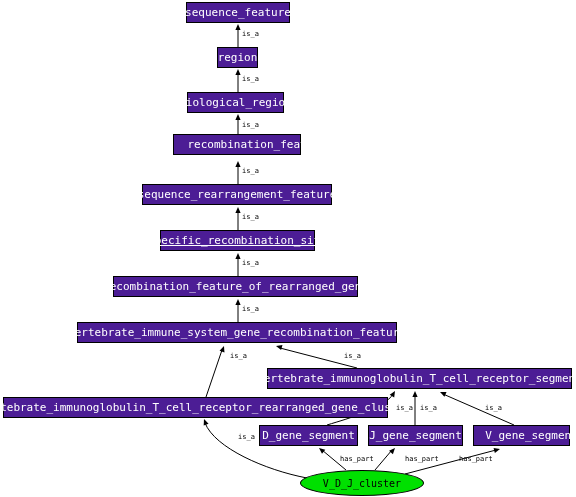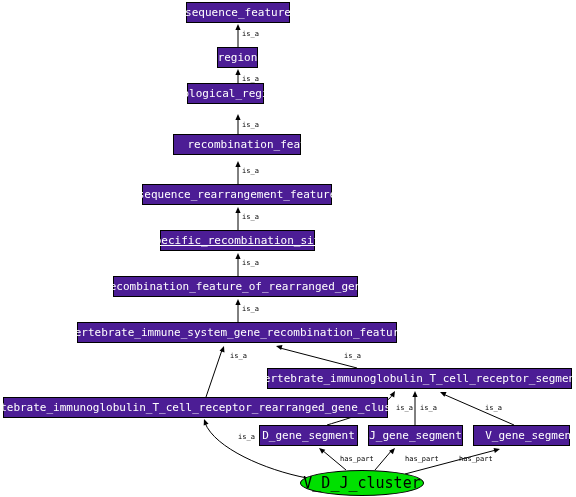--- a/index.html
+++ b/index.html
@@ -36,21 +36,21 @@
     color: #ffffff;
     font-size: 11px;
     line-height: 11px;
     letter-spacing: 0px;
   }
   .node-ellipse {
     background: #00e000;
     border: 1px solid #000000;
     border-radius: 50%;
     color: #000000;
-    font-size: 15px;
+    font-size: 10px;
     line-height: 11px;
   }
   .edge-label {
     position: absolute;
     color: #000000;
     font-family: "DejaVu Sans Mono", monospace;
     font-size: 7px;
     line-height: 8px;
     white-space: nowrap;
   }
@@ -93,21 +93,21 @@
       <path d="M 405,474 L 496,450" fill="none" stroke="#000000" stroke-width="1"></path>
       <polygon points="500,449 494.8592353545512,453.0413535925607 493.53587019829706,448.01256599879497" fill="#000000"></polygon>
     </svg>
   <div id="node-layer">
       <div class="node node-box" style="left: 186px; top: 2px; width: 104px; height: 21px;">
         <span>sequence_feature</span>
       </div>
       <div class="node node-box" style="left: 217px; top: 47px; width: 41px; height: 21px;">
         <span>region</span>
       </div>
-      <div class="node node-box" style="left: 187px; top: 83px; width: 77px; height: 21px;">
+      <div class="node node-box" style="left: 187px; top: 92px; width: 97px; height: 21px;">
         <span>biological_region</span>
       </div>
       <div class="node node-box" style="left: 173px; top: 134px; width: 128px; height: 21px; padding-left: 40px;">
         <span>recombination_feature</span>
       </div>
       <div class="node node-box" style="left: 142px; top: 184px; width: 190px; height: 21px;">
         <span>sequence_rearrangement_feature</span>
       </div>
       <div class="node node-box" style="left: 160px; top: 230px; width: 155px; height: 21px; text-decoration: underline;">
         <span>specific_recombination_site</span>

